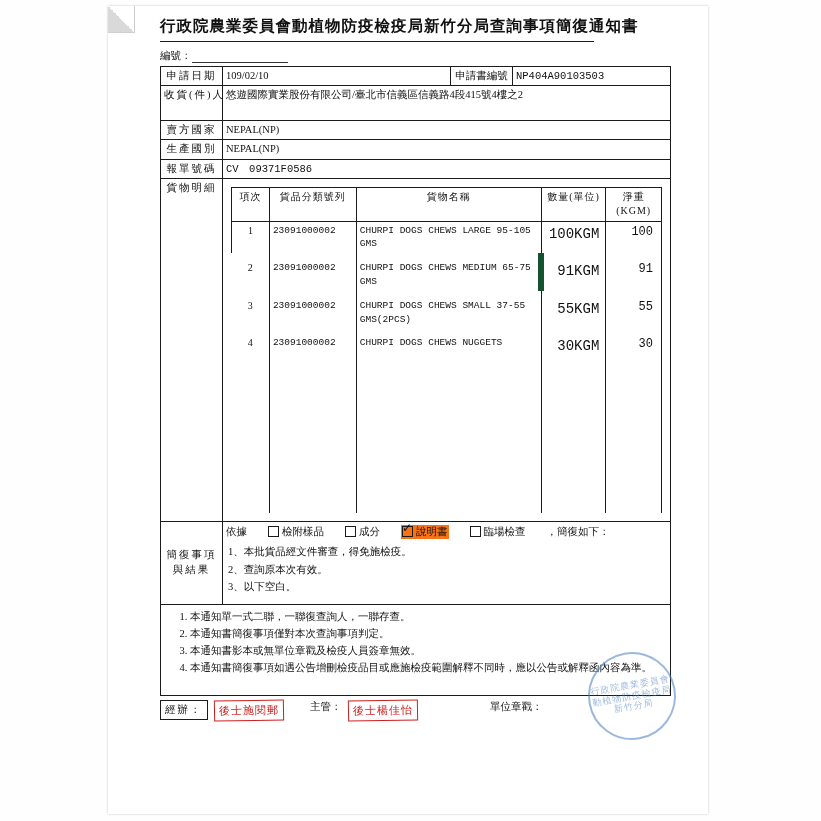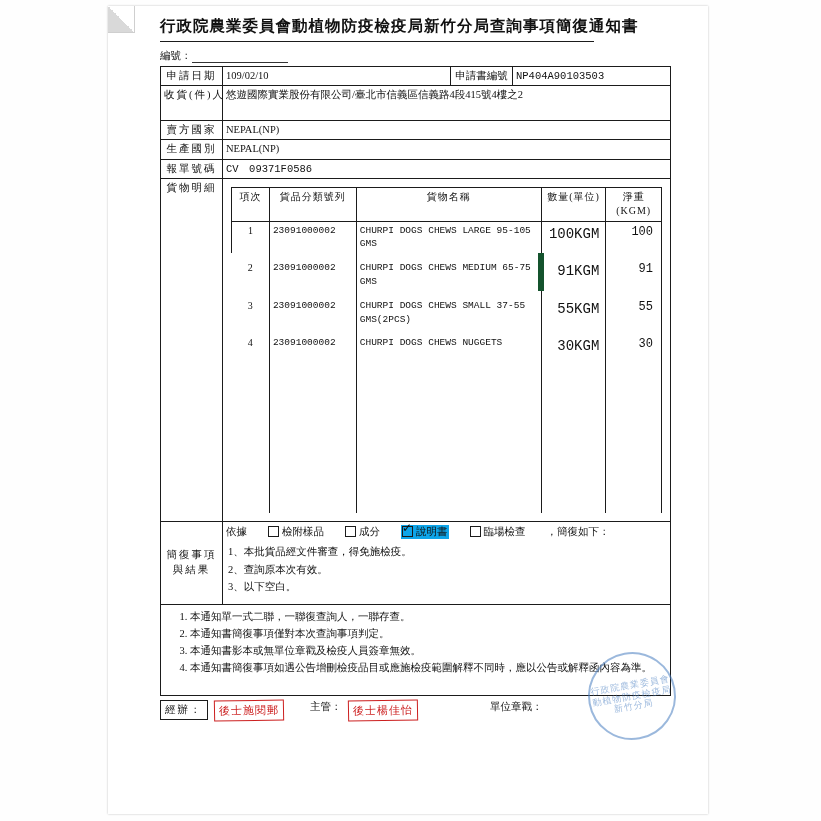--- a/index.html
+++ b/index.html
@@ -146,21 +146,21 @@
   .box.checked::after {
     content: "✓";
     position: absolute;
     left: -1px;
     top: -5px;
     font-size: 12px;
     color: #111;
     line-height: 1;
   }
   .hl {
-    background: #0ea5e9;
+    background: #f97316;
     padding: 0 1px;
   }
   .reply-lines {
     font-size: 10.5px;
     line-height: 1.7;
     padding-left: 2px;
   }
   ol.notes {
     margin: 2px 0 2px 0;
     padding-left: 26px;

